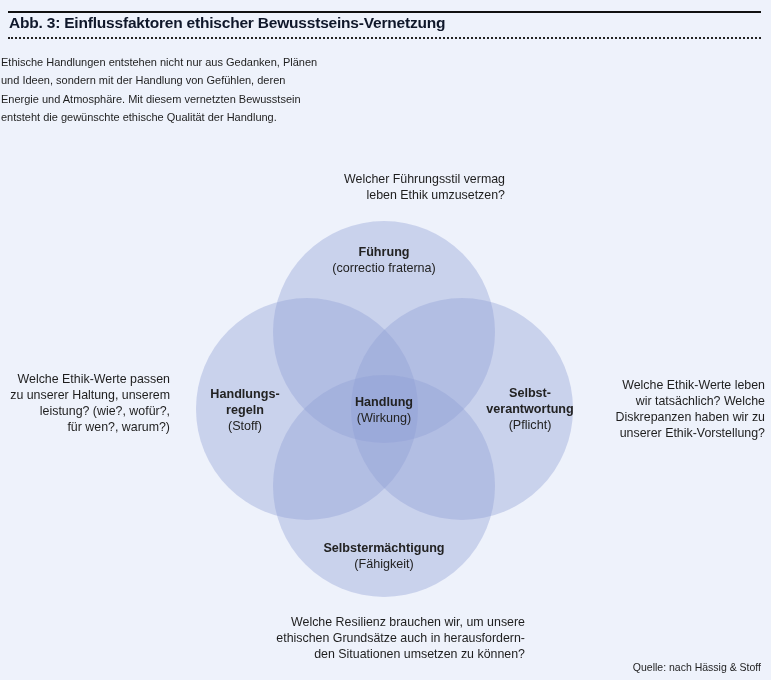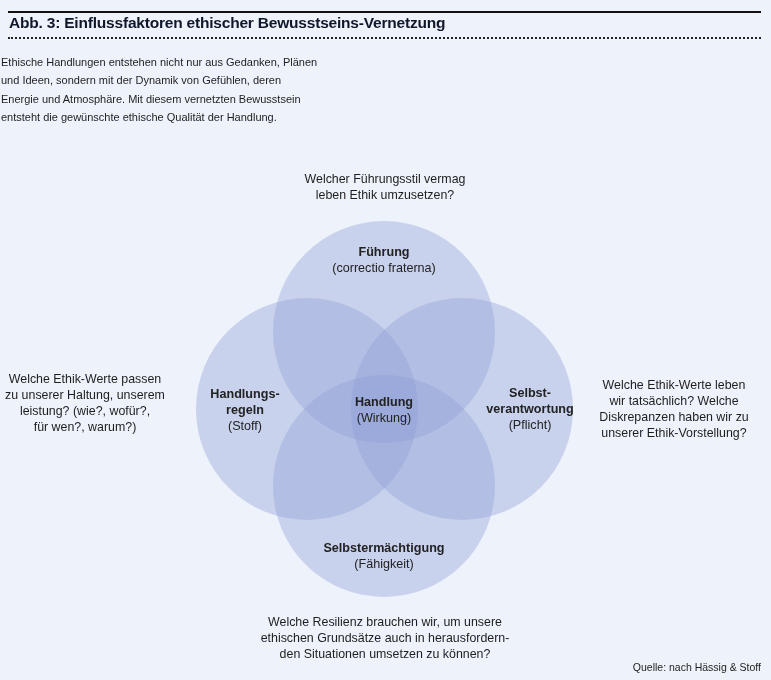--- a/index.html
+++ b/index.html
@@ -23,21 +23,21 @@
     position: absolute; left: 8px; top: 37px; width: 753px; height: 0;
     border-top: 2px dotted #222;
   }
   .intro {
     position: absolute; left: 1px; top: 53px; width: 400px;
     font-size: 11px; line-height: 18.3px; color: #1e1e1e;
   }
   .intro span { display: block; white-space: nowrap; }
   .question {
     position: absolute; font-size: 12.4px; line-height: 16px;
-    text-align: center; color: #1e1e1e;
+    text-align: right; color: #1e1e1e;
   }
   .question span { display: block; white-space: nowrap; }
   .q-top { left: 265px; top: 171px; width: 240px; }
   .q-left { left: 0px; top: 371px; width: 170px; }
   .q-right { left: 583px; top: 377px; width: 182px; }
   .q-bottom { left: 245px; top: 614px; width: 280px; }
   .source {
     position: absolute; right: 10px; top: 661px;
     font-size: 10.5px; color: #1e1e1e;
   }
@@ -51,21 +51,21 @@
 </style>
 </head>
 <body>
 
 <div class="top-rule"></div>
 <div class="title">Abb. 3: Einflussfaktoren ethischer Bewusstseins-Vernetzung</div>
 <div class="dotted-rule"></div>
 
 <div class="intro">
   <span>Ethische Handlungen entstehen nicht nur aus Gedanken, Plänen</span>
-  <span>und Ideen, sondern mit der Dynamik von Gefühlen, deren</span>
+  <span>und Ideen, sondern mit der Handlung von Gefühlen, deren</span>
   <span>Energie und Atmosphäre. Mit diesem vernetzten Bewusstsein</span>
   <span>entsteht die gewünschte ethische Qualität der Handlung.</span>
 </div>
 
 <div class="question q-top">
   <span>Welcher Führungsstil vermag</span>
   <span>leben Ethik umzusetzen?</span>
 </div>
 
 <svg class="venn" width="771" height="680">

